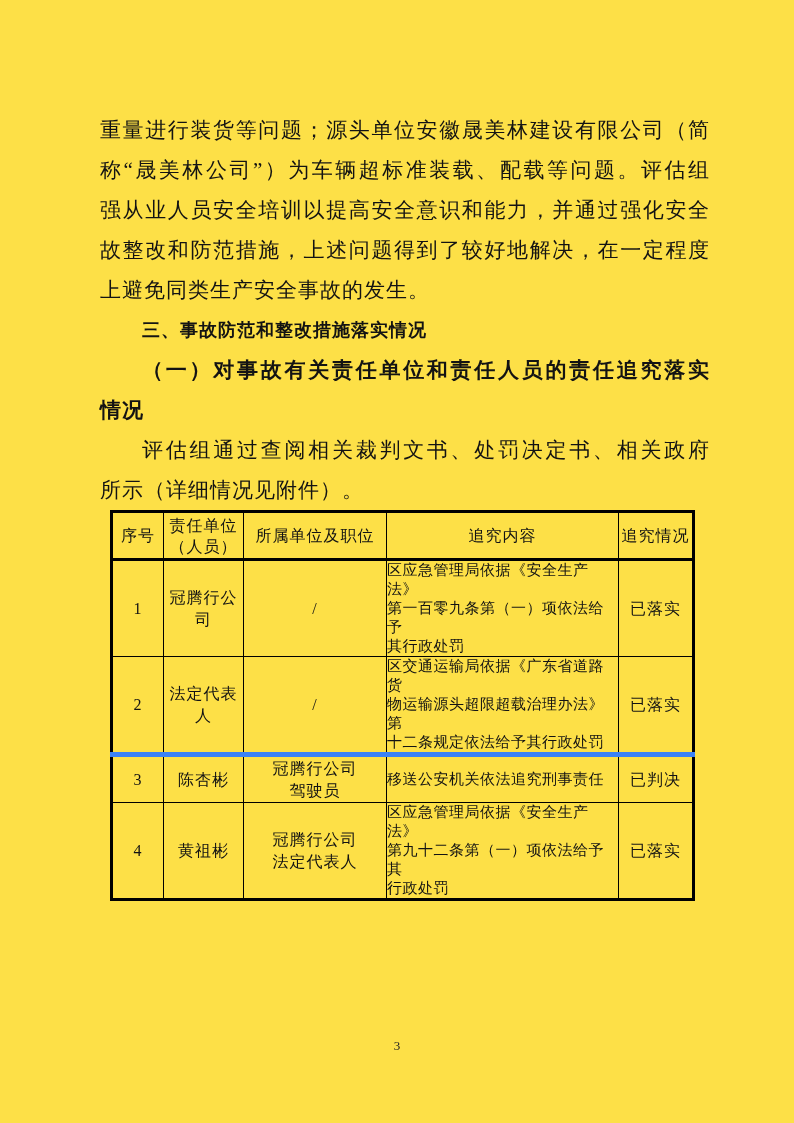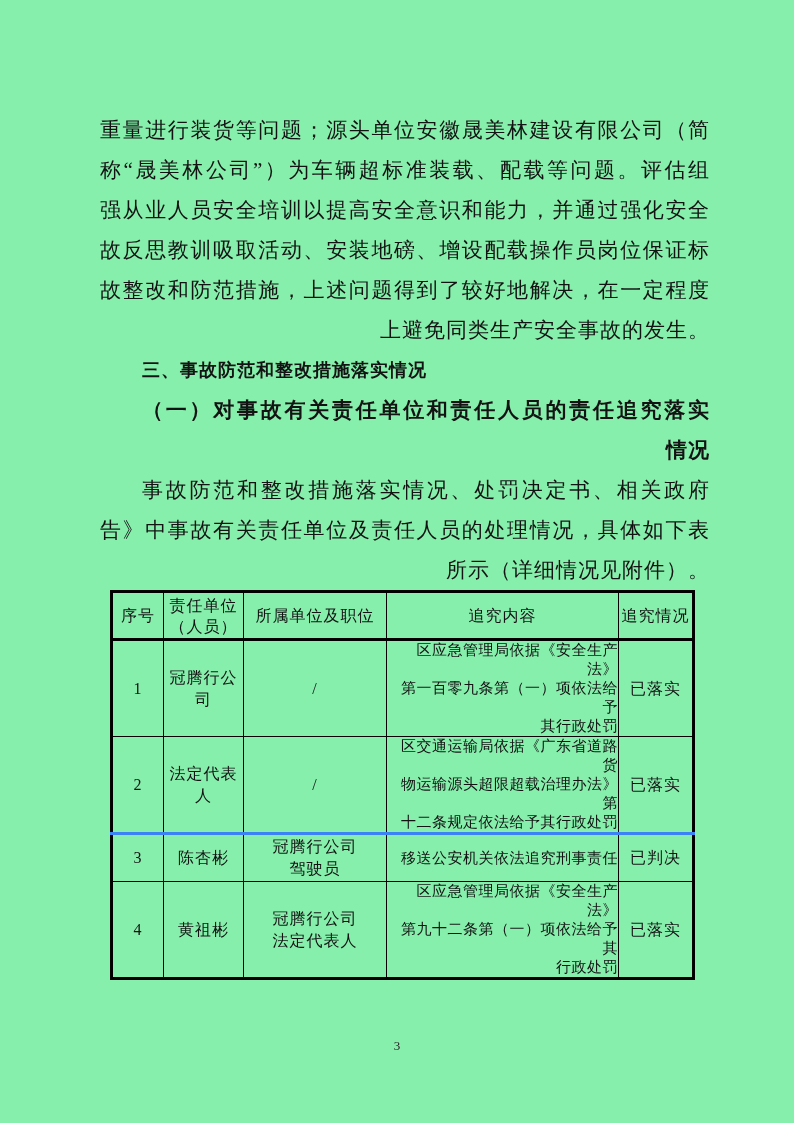--- a/index.html
+++ b/index.html
@@ -1,33 +1,32 @@
 <!DOCTYPE html>
 <html><head>
 <meta charset="utf-8">
 <style>
   html,body{margin:0;padding:0;background:#ffffff;}
   .page{
     position:relative;
     width:794px;height:1123px;
-    background:#86efac;
+    background:#fde047;
     color:#131313;
     font-family:"Liberation Serif","DejaVu Serif",serif;
     overflow:hidden;
   }
   .content{
     position:absolute;
     left:100px;top:110px;width:610px;
   }
   .bline{
     font-size:21px;
     line-height:40px;
     height:40px;
     letter-spacing:1px;
-    text-align:right;
   }
   .just{
     text-align:justify;
     text-align-last:justify;
   }
   .indent{padding-left:42px;}
   .heading{
     font-family:"Liberation Sans","DejaVu Sans",sans-serif;
     font-weight:700;
     font-size:18px;
@@ -51,30 +50,30 @@
     padding:0;
   }
   tr.hrow th{
     border-bottom:3px solid #000;
     font-weight:400;
     font-size:16px;
     line-height:21px;
     text-align:center;
     letter-spacing:1px;
   }
-  tr.thickb td{border-bottom:3px solid #3b82f6;}
+  tr.thickb td{border-bottom:5px solid #3b82f6;}
   td.cell{
     font-size:16px;
     text-align:center;
     line-height:22px;
     letter-spacing:1px;
   }
   td.content-cell{
     font-size:15px;
-    text-align:right;
+    text-align:left;
     line-height:19px;
     letter-spacing:0.5px;
     padding:4px 4px 4px 9px;
   }
   tr.h48{height:48px;}
   tr.h58{height:58px;}
   tr.h62{height:62px;}
   .pagenum{
     position:absolute;
     left:0;right:0;top:1038px;
@@ -86,35 +85,33 @@
 </head>
 <body>
 
 <div class="page">
   <div class="content">
 
     <div>
       <div class="bline just">重量进行装货等问题；源头单位安徽晟美林建设有限公司（简</div>
       <div class="bline just">称“晟美林公司”）为车辆超标准装载、配载等问题。评估组</div>
       <div class="bline just">强从业人员安全培训以提高安全意识和能力，并通过强化安全</div>
-      <div class="bline just">故反思教训吸取活动、安装地磅、增设配载操作员岗位保证标</div>
       <div class="bline just">故整改和防范措施，上述问题得到了较好地解决，在一定程度</div>
       <div class="bline">上避免同类生产安全事故的发生。</div>
     </div>
 
     <div class="heading">三、事故防范和整改措施落实情况</div>
 
     <div>
       <div class="bline just sub indent">（一）对事故有关责任单位和责任人员的责任追究落实</div>
       <div class="bline sub">情况</div>
     </div>
 
     <div>
-      <div class="bline just indent">事故防范和整改措施落实情况、处罚决定书、相关政府</div>
-      <div class="bline just">告》中事故有关责任单位及责任人员的处理情况，具体如下表</div>
+      <div class="bline just indent">评估组通过查阅相关裁判文书、处罚决定书、相关政府</div>
       <div class="bline">所示（详细情况见附件）。</div>
     </div>
 
     <table class="acc">
       <colgroup>
         <col style="width:52px">
         <col style="width:80px">
         <col style="width:143px">
         <col style="width:232px">
         <col style="width:75px">

